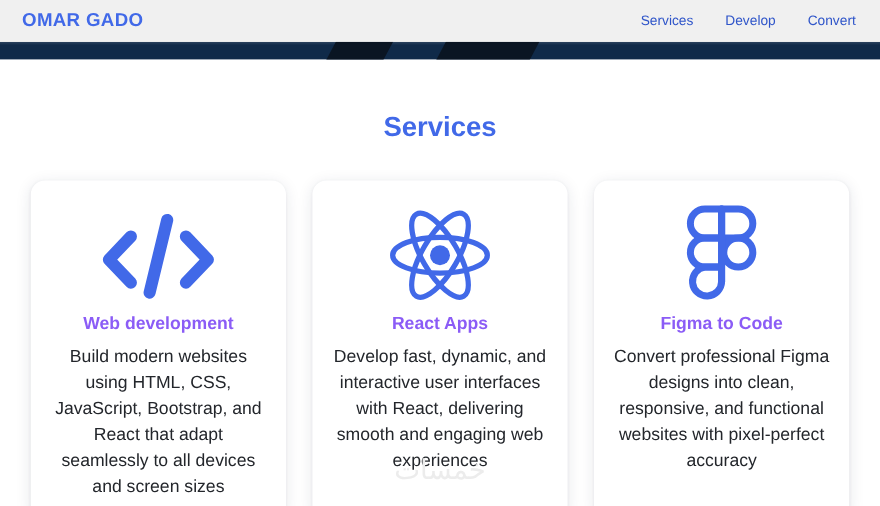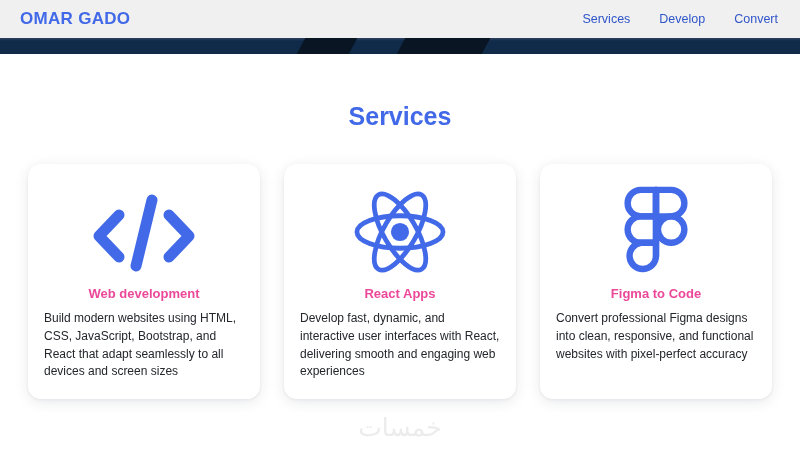--- a/index.html
+++ b/index.html
@@ -107,32 +107,32 @@
 
   .card-icon {
     height: 92px;
     display: flex;
     align-items: center;
     justify-content: center;
     margin-bottom: 8px;
   }
 
   .card-title {
-    font-size: 13px;
+    font-size: 16px;
     font-weight: bold;
-    color: #ec4899;
+    color: #8b5cf6;
     text-align: center;
     margin-bottom: 9px;
   }
 
   .card-text {
-    font-size: 12px;
+    font-size: 16px;
     line-height: 1.48;
     color: #23262b;
-    text-align: left;
+    text-align: center;
   }
 
   
   .cards-row .card { min-height: 232px; }
 
   
   .watermark {
     position: absolute;
     left: 0; right: 0;
     bottom: 18px;

